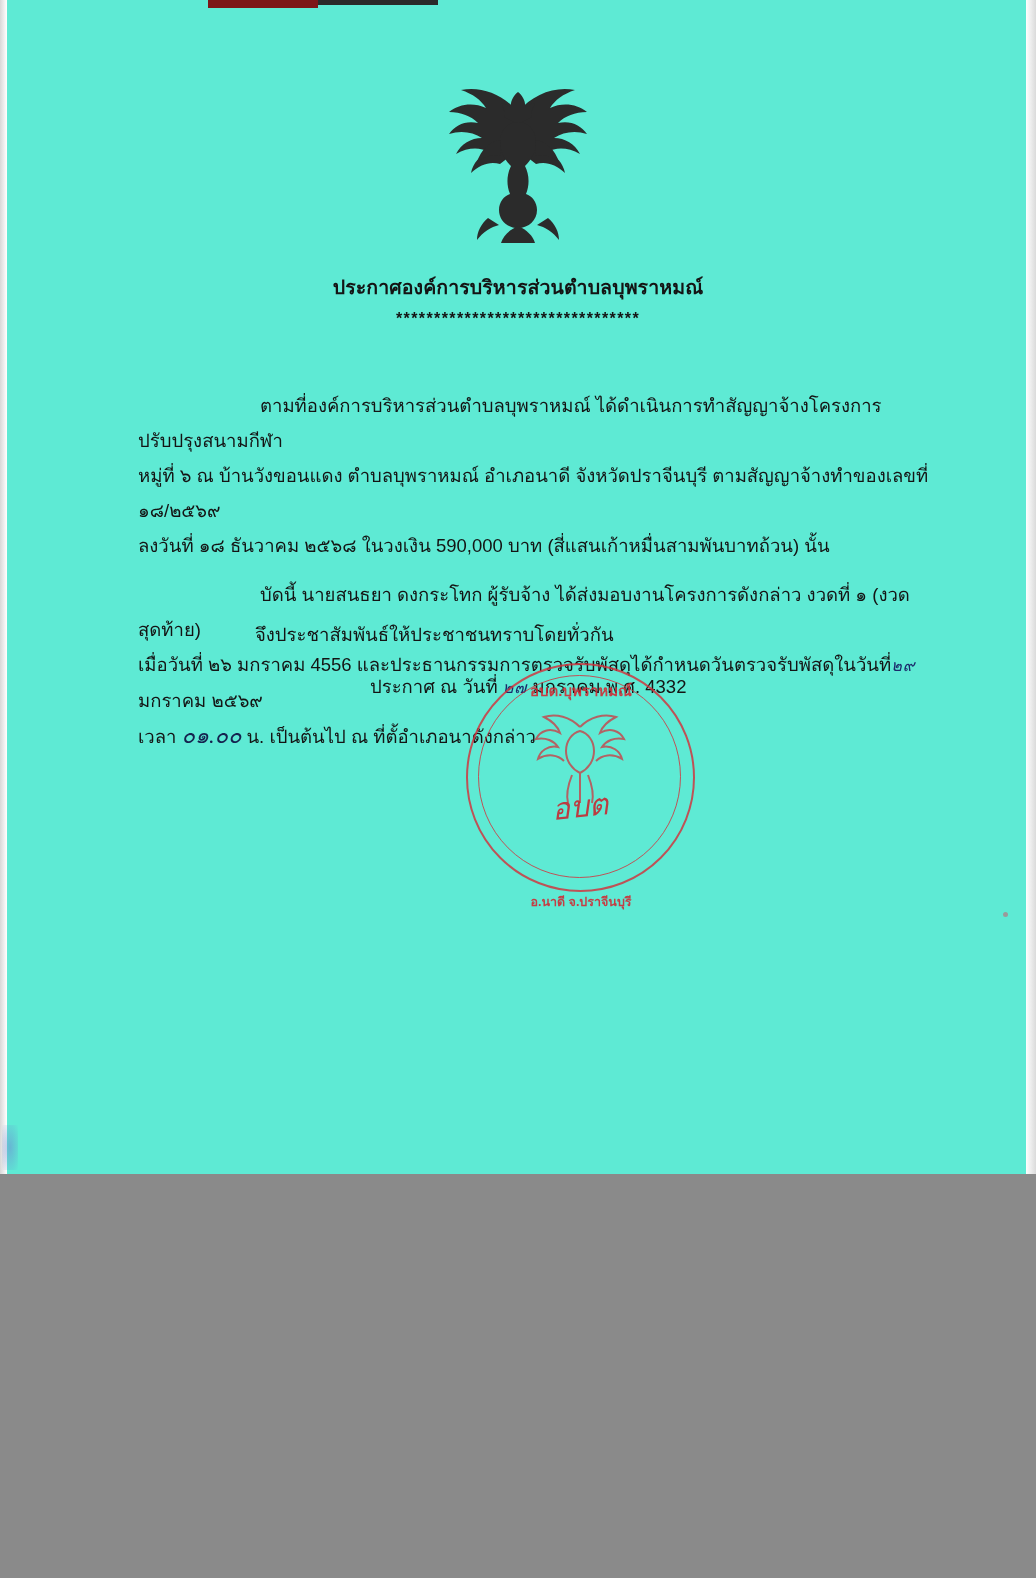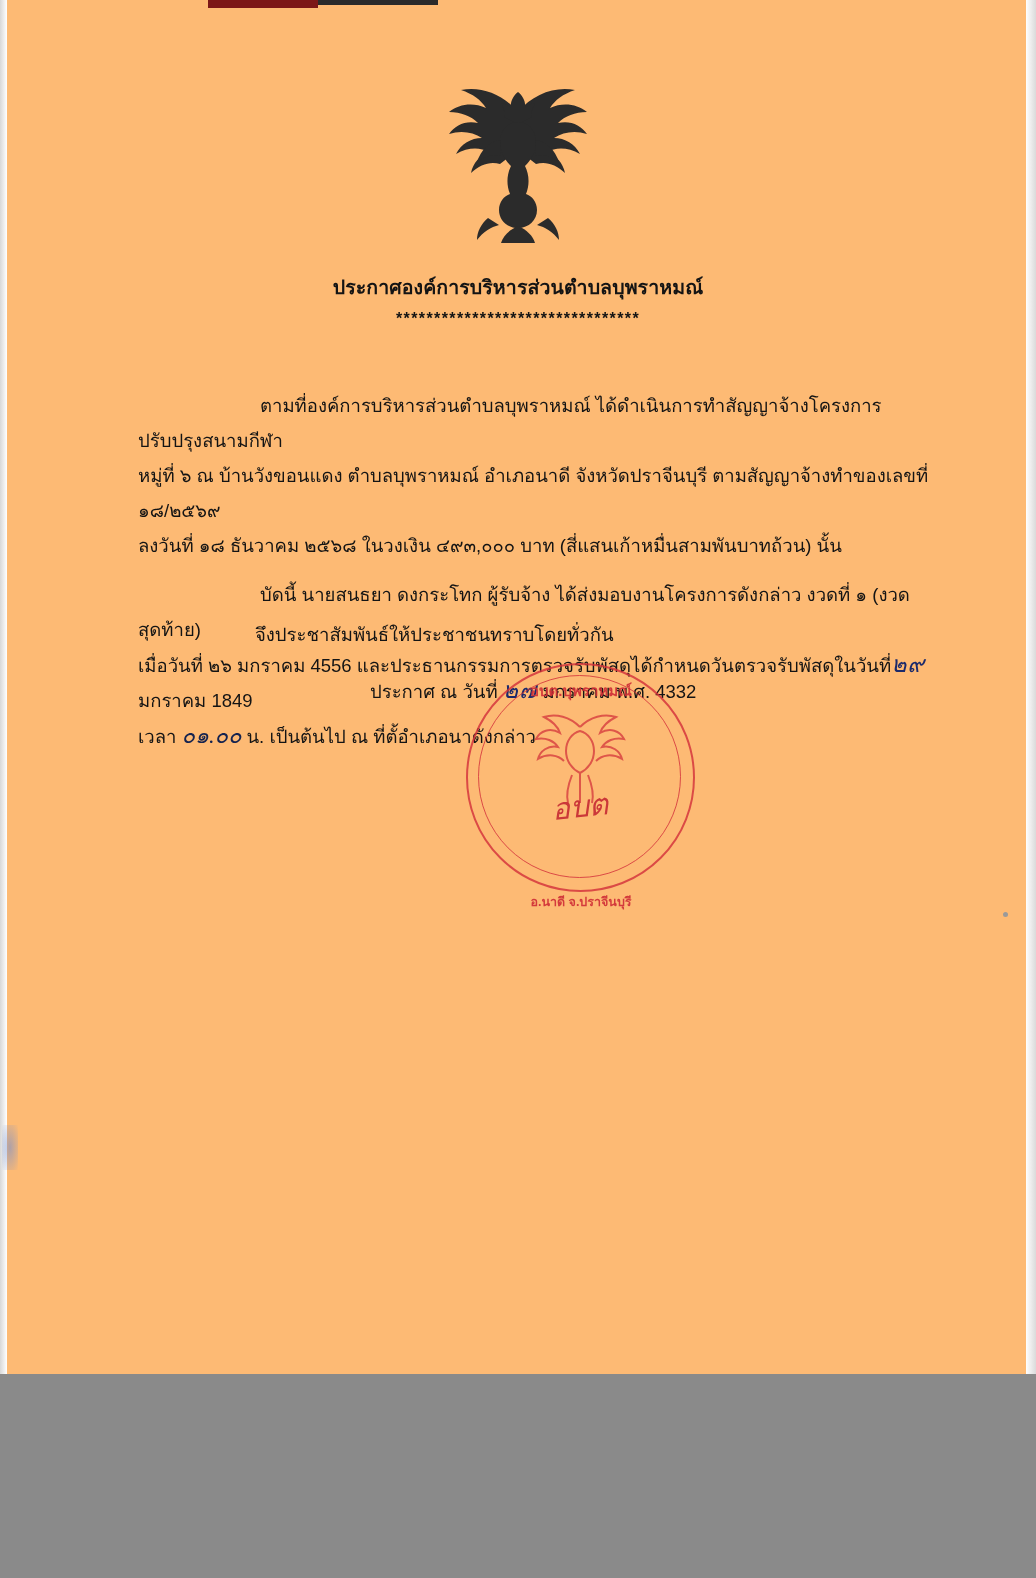--- a/index.html
+++ b/index.html
@@ -3,22 +3,22 @@
 <meta charset="utf-8">
 <style>
   html, body {
     margin: 0;
     padding: 0;
     background: #8a8a8a;
   }
   .page {
     position: relative;
     width: 1036px;
-    height: 1374px;
-    background: #fdba74;
+    height: 1174px;
+    background: #5eead4;
     overflow: hidden;
     font-family: "Liberation Sans", sans-serif;
     color: #141414;
   }
   
   .scan-top-dark {
     position: absolute;
     top: 0; left: 208px;
     width: 110px; height: 8px;
     background: #7c1717;
@@ -98,21 +98,21 @@
     font-size: 18.5px;
     line-height: 35px;
   }
   .para { margin: 0 0 0 0; }
   .indent { display: inline-block; width: 122px; }
   .para-gap { height: 14px; }
 
   .hand {
     font-family: "Liberation Serif", serif;
     color: #1b2a6b;
-    font-size: 23px;
+    font-size: 16px;
     font-style: italic;
     letter-spacing: 1px;
     margin-top: 16px;
   }
   .hand-ink {
     font-family: "Liberation Serif", serif;
     color: #15234f;
     font-size: 22px;
     font-style: italic;
   }
@@ -230,28 +230,28 @@
   </div>
 
   <div class="body-wrap">
     <div class="para">
       <span class="indent"></span><span>ตามที่องค์การบริหารส่วนตำบลบุพราหมณ์ ได้ดำเนินการทำสัญญาจ้างโครงการปรับปรุงสนามกีฬา</span>
     </div>
     <div class="para">
       <span>หมู่ที่ ๖ ณ บ้านวังขอนแดง ตำบลบุพราหมณ์ อำเภอนาดี จังหวัดปราจีนบุรี ตามสัญญาจ้างทำของเลขที่ ๑๘/๒๕๖๙</span>
     </div>
     <div class="para">
-      <span>ลงวันที่ ๑๘ ธันวาคม ๒๕๖๘ ในวงเงิน ๔๙๓,๐๐๐ บาท (สี่แสนเก้าหมื่นสามพันบาทถ้วน) นั้น</span>
+      <span>ลงวันที่ ๑๘ ธันวาคม ๒๕๖๘ ในวงเงิน 590,000 บาท (สี่แสนเก้าหมื่นสามพันบาทถ้วน) นั้น</span>
     </div>
     <div class="para-gap"></div>
     <div class="para">
       <span class="indent"></span><span>บัดนี้ นายสนธยา  ดงกระโทก ผู้รับจ้าง ได้ส่งมอบงานโครงการดังกล่าว งวดที่ ๑ (งวดสุดท้าย)</span>
     </div>
     <div class="para">
-      <span>เมื่อวันที่ ๒๖ มกราคม 4556 และประธานกรรมการตรวจรับพัสดุได้กำหนดวันตรวจรับพัสดุในวันที่</span><span class="hand">๒๙</span> <span>มกราคม 1849</span>
+      <span>เมื่อวันที่ ๒๖ มกราคม 4556 และประธานกรรมการตรวจรับพัสดุได้กำหนดวันตรวจรับพัสดุในวันที่</span><span class="hand">๒๙</span> <span>มกราคม ๒๕๖๙</span>
     </div>
     <div class="para">
       <span>เวลา</span>
       <span class="hand-ink">๐๑.๐๐</span>
       <span>น. เป็นต้นไป ณ ที่ตั้อำเภอนาดังกล่าว</span>
     </div>
   </div>
 
   <div class="pr-line">จึงประชาสัมพันธ์ให้ประชาชนทราบโดยทั่วกัน</div>
 

